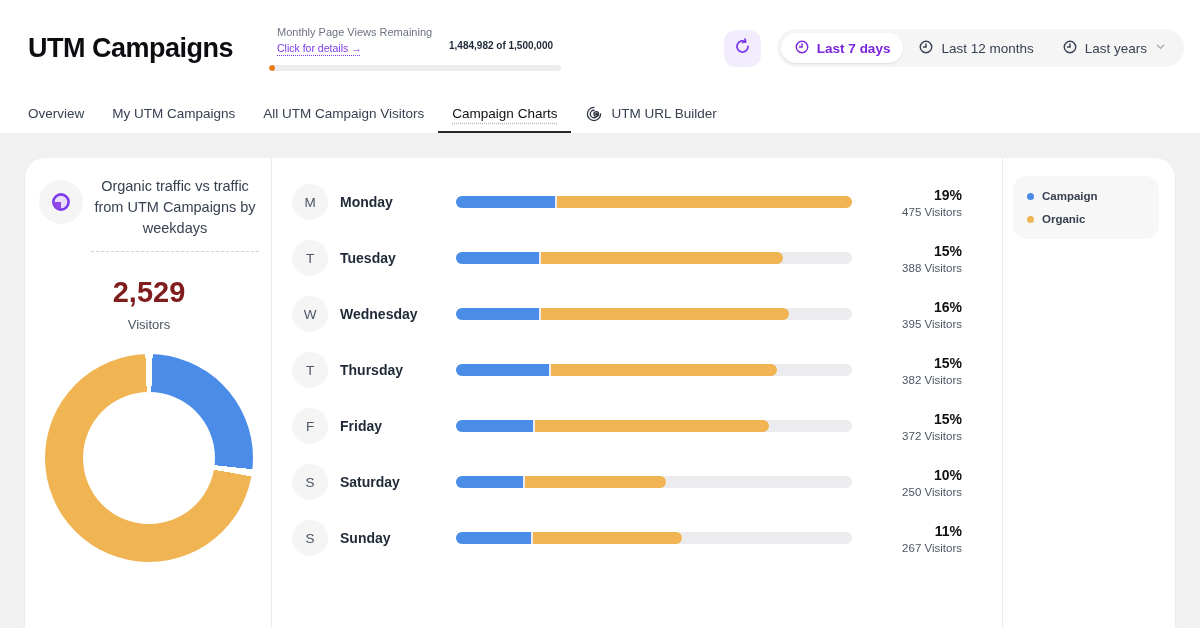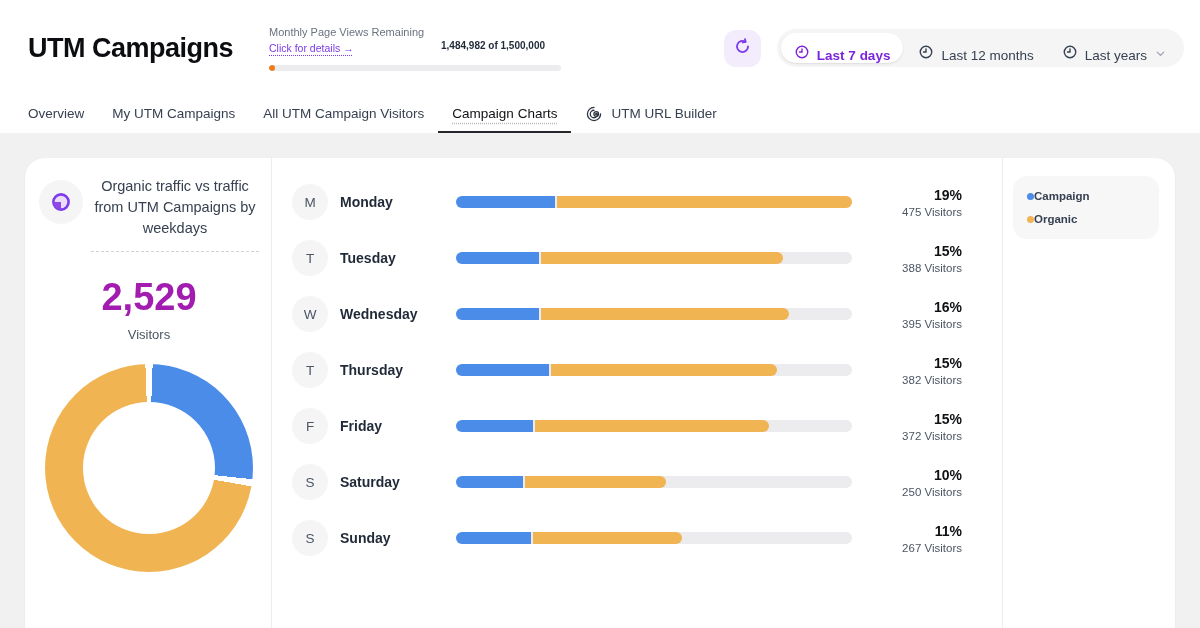--- a/index.html
+++ b/index.html
@@ -3,35 +3,35 @@
 <meta charset="utf-8">
 <style>
   * { margin:0; padding:0; box-sizing:border-box; }
   html,body { width:1200px; height:628px; overflow:hidden; background:#f1f1f2;
     font-family:"Liberation Sans", sans-serif; color:#111827; }
 
   
   .header { height:96px; background:#fff; display:flex; align-items:center; padding:0 16px 0 28px; }
   .app-title { font-size:27px; font-weight:800; letter-spacing:-0.5px; color:#0c0d10; }
   .usage { width:292px; margin-left:36px; }
-  .usage-top { display:flex; align-items:flex-start; }
+  .usage-top { display:flex; align-items:flex-start;justify-content:center; }
   .usage-left { width:172px; }
   .usage-label { font-size:11px; color:#6b7280; }
   .usage-link { display:inline-block; margin-top:3px; font-size:10.5px; color:#7c3aed;
     text-decoration:underline dotted; text-underline-offset:3px; cursor:pointer; }
   .usage-value { font-size:10px; font-weight:700; color:#1f2937; margin-top:14px; white-space:nowrap; }
   .usage-bar { margin-top:9px; height:6px; border-radius:3px; background:#ececee; overflow:hidden; }
   .usage-fill { display:block; height:6px; border-radius:3px; background:#ee7c1b; }
 
   .header-right { margin-left:auto; display:flex; align-items:center; gap:16px; }
   .refresh-btn { width:37px; height:37px; border:none; border-radius:12px; background:#f3ecfd;
     display:flex; align-items:center; justify-content:center; cursor:pointer; }
   .filter-group { background:#f5f5f6; border-radius:19px; padding:4px; height:38px;
     display:flex; align-items:center; gap:2px; }
-  .filter-btn { display:flex; align-items:flex-end; gap:7px; height:30px; padding:0 13px;
+  .filter-btn { display:flex; align-items:center; gap:7px; height:30px; padding:0 13px;
     border:none; background:transparent; border-radius:15px; font-size:13.5px; color:#374151;
     font-family:inherit; cursor:pointer; white-space:nowrap; }
   .filter-btn.active { background:#fff; color:#7c24dd; font-weight:700; box-shadow:0 1px 2px rgba(0,0,0,.10); }
 
   
   .tabs { height:37px; background:#fff; display:flex; align-items:stretch; padding-left:28px; }
   .tab { display:flex; align-items:center; gap:8px; padding:0 14px; font-size:13.5px; color:#374151;
     cursor:pointer; border-bottom:2px solid transparent; }
   .tab:first-child { padding-left:0;align-items:center; }
   .tab.active { color:#101114; border-bottom-color:#26272b; }
@@ -43,41 +43,41 @@
   .col-left { width:247px; border-right:1px solid #ededf0; padding:18px 12px 0 14px; }
   .col-mid { flex:1; border-right:1px solid #ededf0; padding:16px 40px 0 20px; }
   .col-right { width:172px; padding:18px 16px 0 10px; }
 
   
   .card-head { display:flex; align-items:flex-start; gap:8px; }
   .icon-circle { width:44px; height:44px; border-radius:50%; background:#f5f5f6; flex:0 0 auto;
     display:flex; align-items:center; justify-content:center; margin-top:4px; }
   .card-title { flex:1; text-align:center; font-size:14.5px; line-height:21px; font-weight:500;
     color:#374151; padding:0 2px 12px; border-bottom:1px dashed #cfd2d8; }
-  .big-number { text-align:center; margin-top:24px; font-size:38px; font-weight:800; color:#a21caf; }
+  .big-number { text-align:center; margin-top:24px; font-size:29px; font-weight:800; color:#7f1d1d; }
   .big-label { text-align:center; font-size:13px; color:#4b5563; margin-top:8px; }
   .donut { width:208px; height:208px; border-radius:50%; margin:22px auto 0; position:relative; }
   .donut-hole { position:absolute; inset:38px; border-radius:50%; background:#fff; }
 
   
   .bar-row { height:56px; display:flex; align-items:center; }
   .row-avatar { width:36px; height:36px; border-radius:50%; background:#f5f5f6; flex:0 0 auto;
     display:flex; align-items:center; justify-content:center; font-size:13.5px; color:#4b5563; }
   .row-day { margin-left:12px; width:116px; font-size:14px; font-weight:700; color:#1f2937; }
   .row-track { flex:1; height:12px; border-radius:6px; background:#ececee; display:flex; gap:2px; }
   .seg { display:block; height:12px; }
   .seg-campaign { border-radius:6px 0 0 6px; }
   .seg-organic { border-radius:0 6px 6px 0; }
   .row-stats { width:96px; margin-left:14px; text-align:right; }
   .row-pct { font-size:14px; font-weight:700; color:#101114; }
   .row-visitors { font-size:11.5px; color:#4b5563; margin-top:3px; }
 
   
   .legend-box { background:#f7f7f8; border-radius:14px; padding:14px 14px; }
-  .legend-item { display:flex; align-items:center; gap:0; font-size:11.5px; font-weight:700;
+  .legend-item { display:flex; align-items:center; gap:8px; font-size:11.5px; font-weight:700;
     color:#374151; cursor:pointer; }
   .legend-item + .legend-item { margin-top:11px; }
   .dot { width:7px; height:7px; border-radius:50%; flex:0 0 auto; }
 </style>
 </head>
 <body>
 
 <div class="header">
   <div class="app-title">UTM Campaigns</div>
 

